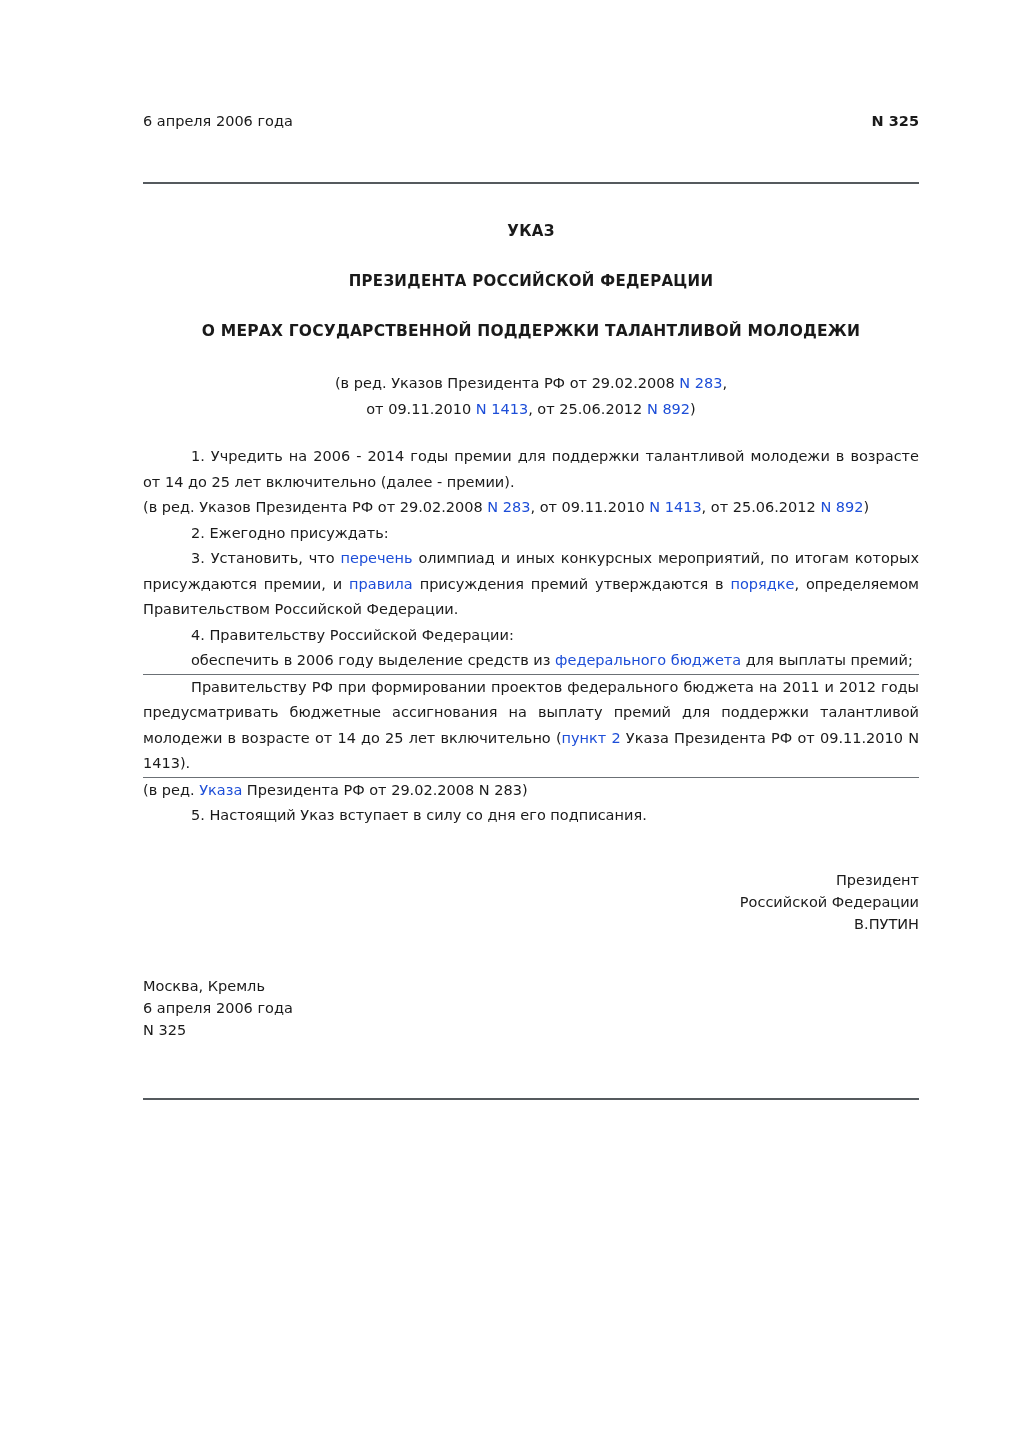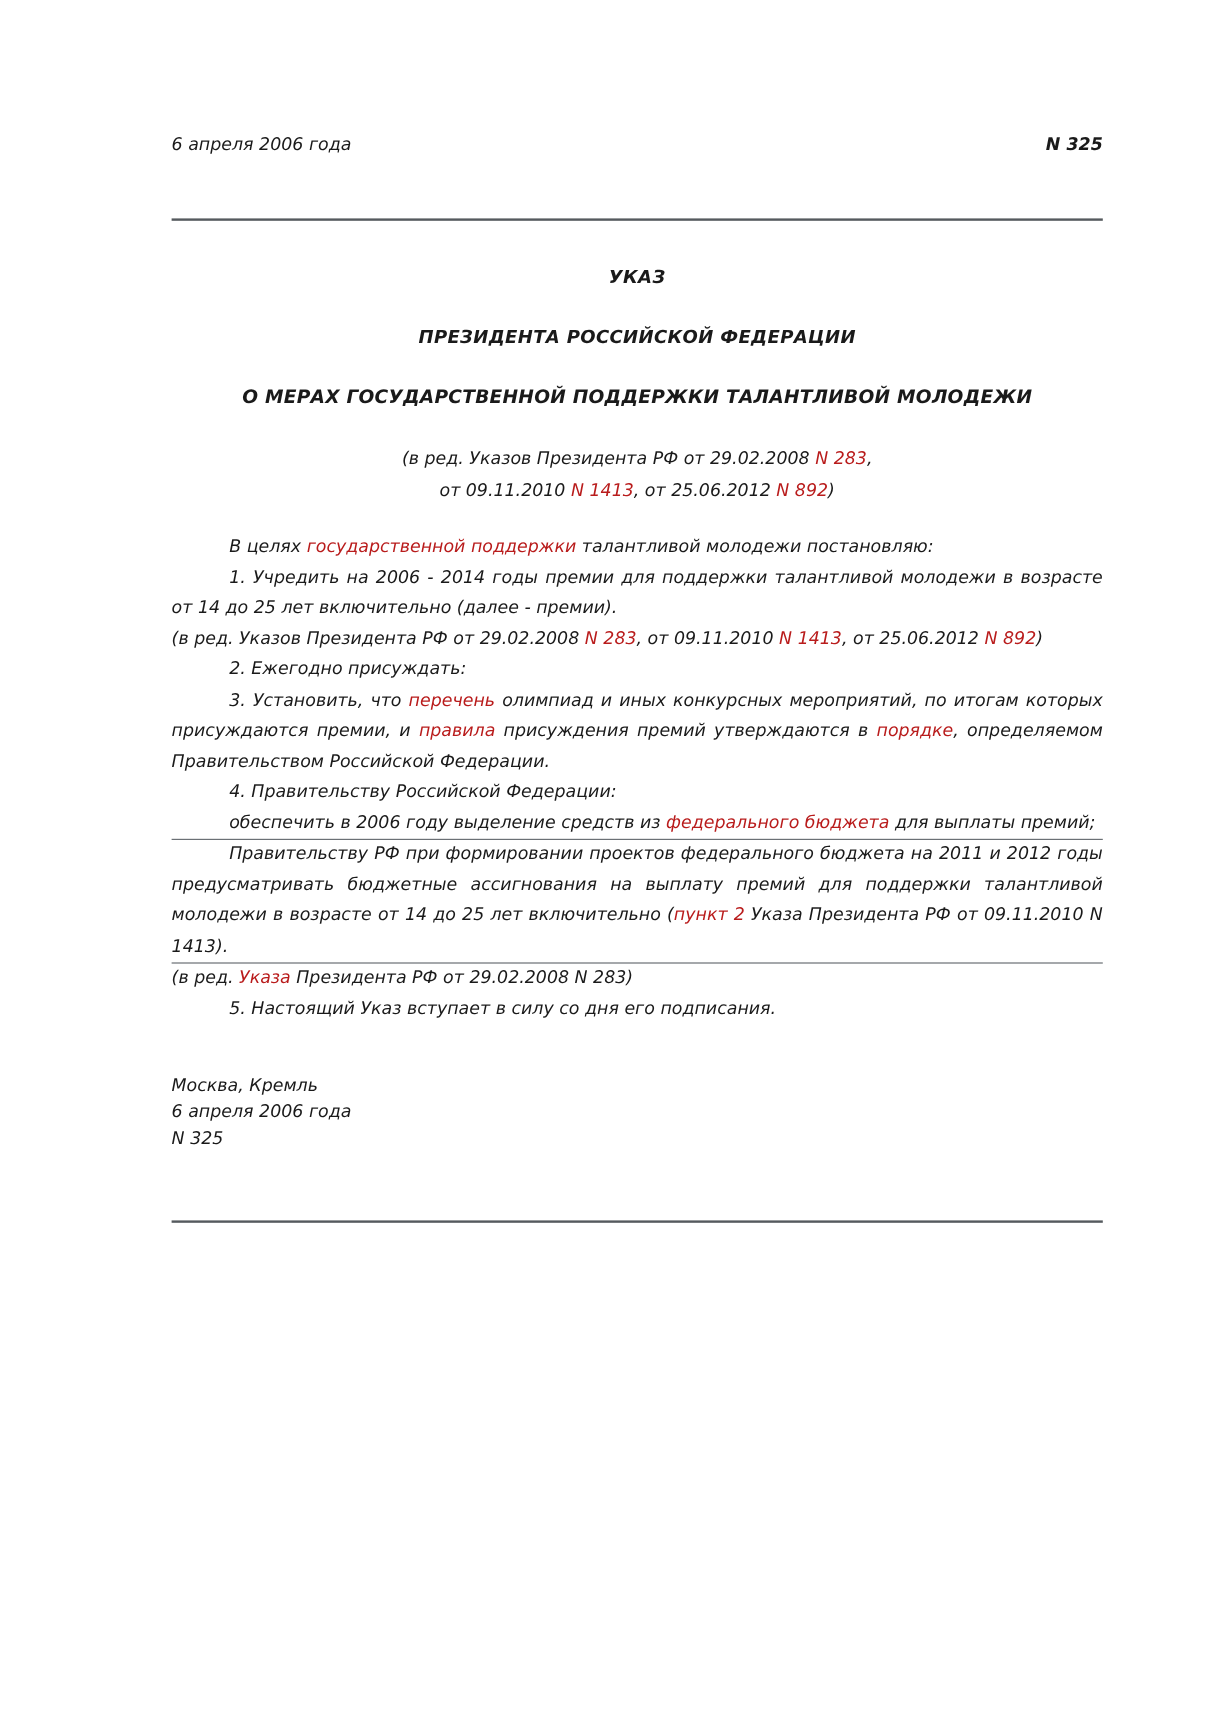--- a/index.html
+++ b/index.html
@@ -13,21 +13,20 @@
     font-family: "DejaVu Sans", "Liberation Sans", sans-serif;
     color: #1a1a1a;
     overflow: hidden;
   }
   .page {
     position: relative;
     width: 832px;
     height: 1447px;
     box-sizing: border-box;
     padding: 0;
-    font-style: italic;
   }
   .content {
     position: absolute;
     left: 143px;
     top: 112px;
     width: 776px;
   }
 
   
   .doc-header {
@@ -96,21 +95,21 @@
     margin: 0;
     text-align: justify;
   }
   .para-flush {
     text-indent: 0;
     margin: 0;
     text-align: left;
   }
 
   a.lnk, .lnk {
-    color: #b91c1c;
+    color: #1d4ed8;
     text-decoration: none;
   }
   .div-gap-a { margin-top: 0px; }
 
   
   .signature {
     margin-top: 40px;
     text-align: right;
     font-size: 14.5px;
     line-height: 22px;
@@ -145,21 +144,20 @@
       <div class="title-topic">О МЕРАХ ГОСУДАРСТВЕННОЙ ПОДДЕРЖКИ ТАЛАНТЛИВОЙ МОЛОДЕЖИ</div>
     </div>
 
     <div class="ed-note">
       <span>(в ред. Указов Президента РФ от 29.02.2008 </span><span class="lnk">N 283</span><span>,</span>
       <span class="l2"><span>от 09.11.2010 </span><span class="lnk">N 1413</span><span>, от 25.06.2012 </span><span class="lnk">N 892</span><span>)</span></span>
     </div>
 
     <div class="body-text">
 
-      <p class="para"><span>В целях </span><span class="lnk">государственной поддержки</span><span> талантливой молодежи постановляю:</span></p>
 
       <p class="para">1. Учредить на 2006 - 2014 годы премии для поддержки талантливой молодежи в возрасте от 14 до 25 лет включительно (далее - премии).</p>
 
       <p class="para-flush"><span>(в ред. Указов Президента РФ от 29.02.2008 </span><span class="lnk">N 283</span><span>, от 09.11.2010 </span><span class="lnk">N 1413</span><span>, от 25.06.2012 </span><span class="lnk">N 892</span><span>)</span></p>
 
       <p class="para">2. Ежегодно присуждать:</p>
 
 
 
       <p class="para"><span>3. Установить, что </span><span class="lnk">перечень</span><span> олимпиад и иных конкурсных мероприятий, по итогам которых присуждаются премии, и </span><span class="lnk">правила</span><span> присуждения премий утверждаются в </span><span class="lnk">порядке</span><span>, определяемом Правительством Российской Федерации.</span></p>
@@ -173,20 +171,25 @@
       <p class="para"><span>Правительству РФ при формировании проектов федерального бюджета на 2011 и 2012 годы предусматривать бюджетные ассигнования на выплату премий для поддержки талантливой молодежи в возрасте от 14 до 25 лет включительно (</span><span class="lnk">пункт 2</span><span> Указа Президента РФ от 09.11.2010 N 1413).</span></p>
 
       <hr class="rule-thin">
 
 
       <p class="para-flush"><span>(в ред. </span><span class="lnk">Указа</span><span> Президента РФ от 29.02.2008 N 283)</span></p>
 
       <p class="para">5. Настоящий Указ вступает в силу со дня его подписания.</p>
     </div>
 
+    <div class="signature">
+      <div>Президент</div>
+      <div>Российской Федерации</div>
+      <div>В.ПУТИН</div>
+    </div>
 
     <div class="place">
       <div>Москва, Кремль</div>
       <div>6 апреля 2006 года</div>
       <div>N 325</div>
     </div>
 
     <hr class="rule rule-bottom">
 
   </div>

